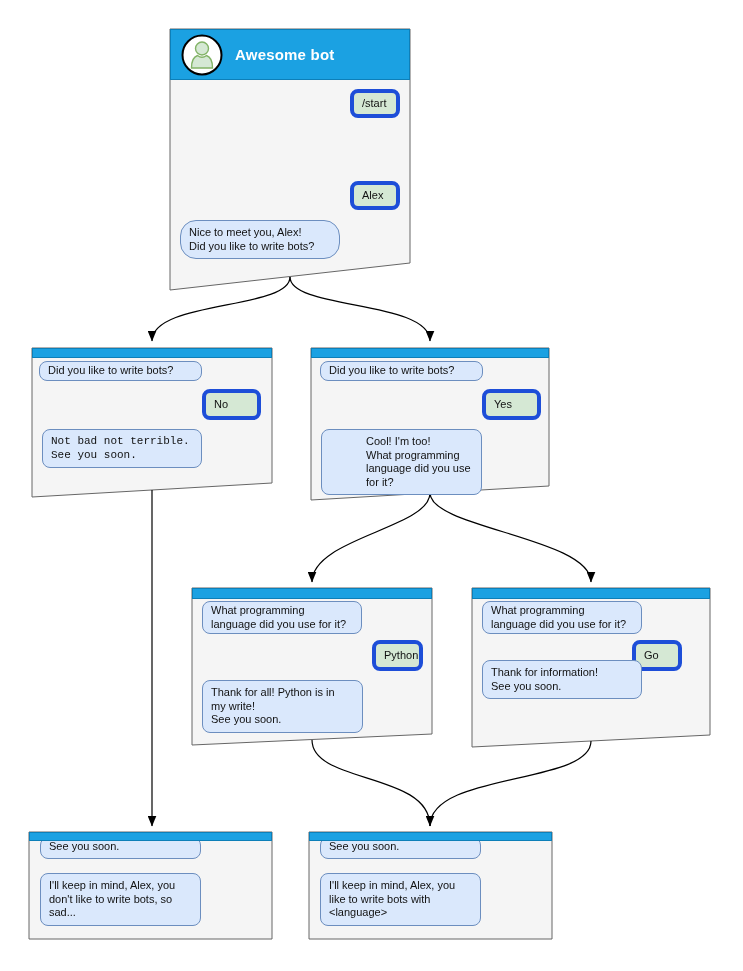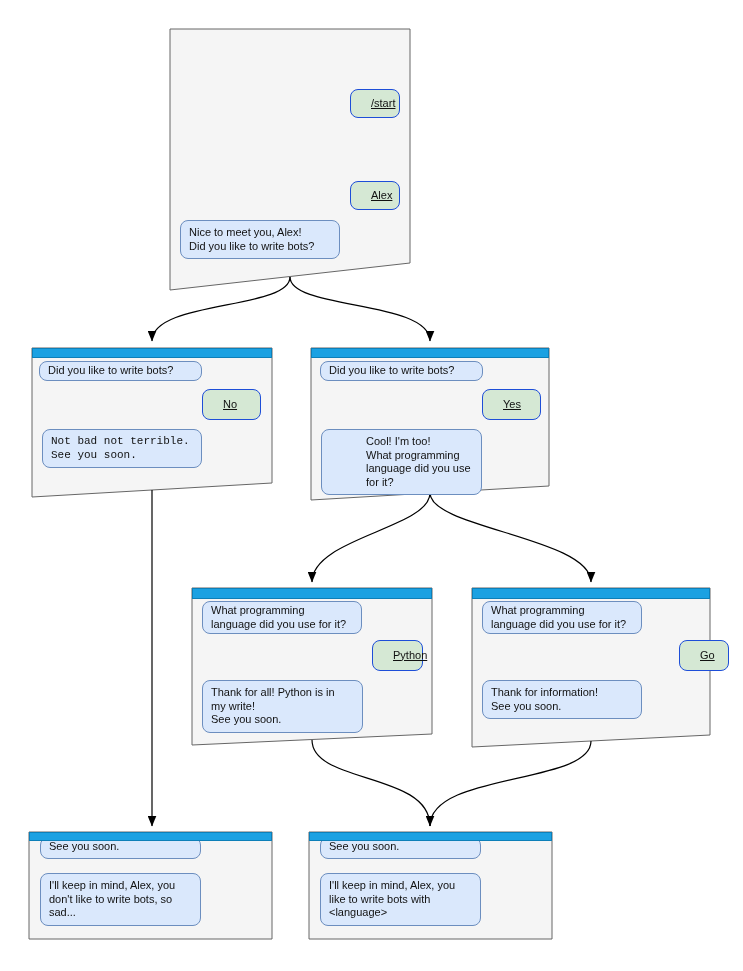--- a/index.html
+++ b/index.html
@@ -24,22 +24,22 @@
   .avatar{width:42px;height:42px;display:inline-block;}
 
   .bubble{
     position:absolute;box-sizing:border-box;border-radius:8px;
     font-size:11px;line-height:13.5px;white-space:pre-line;z-index:2;
   }
   .bubble.bot{
     background:#dae8fc;border:1px solid #6c8ebf;padding:5px 8px;
   }
   .bubble.user{
-    background:#d5e8d4;border:1px solid #1d4ed8;padding:0 20px;
-    display:flex;align-items:center;text-decoration:underline;
+    background:#d5e8d4;border:4px solid #1d4ed8;padding:0 8px;
+    display:flex;align-items:center;
   }
   .bubble.q{padding:2px 8px;}
   .bubble.clipped{z-index:2;} 
 </style>
 </head>
 <body>
 
 <div class="canvas">
 
   <svg class="layer" width="743" height="971" viewBox="0 0 743 971">
@@ -59,31 +59,41 @@
 
     <path class="edge" marker-end="url(#arrow)" d="M290,277 C290,310 152,300 152,341"></path>
     <path class="edge" marker-end="url(#arrow)" d="M290,277 C290,310 430,300 430,341"></path>
     <path class="edge" marker-end="url(#arrow)" d="M152,490 L152,826"></path>
     <path class="edge" marker-end="url(#arrow)" d="M430,493 C430,528 312,538 312,582"></path>
     <path class="edge" marker-end="url(#arrow)" d="M430,493 C430,528 591,538 591,582"></path>
     <path class="edge" marker-end="url(#arrow)" d="M312,740 C312,784 430,772 430,826"></path>
     <path class="edge" d="M591,741 C591,785 430,772 430,826"></path>
   </svg>
 
+  <div class="titlebar main" style="left:170px;top:29px;width:240px;height:51px;">
+    <span class="avatar">
+      <svg width="42" height="42" viewBox="0 0 42 42">
+        <circle cx="21" cy="21" r="19.5" fill="#ffffff" stroke="#000000" stroke-width="2"></circle>
+        <circle cx="21" cy="14.5" r="6.5" fill="#d5e8d4" stroke="#82b366" stroke-width="1.4"></circle>
+        <path d="M10.5 34 C10.5 25.5 13.5 22.5 16.5 21.5 C19.3 23.8 22.7 23.8 25.5 21.5 C28.5 22.5 31.5 25.5 31.5 34 Z" fill="#d5e8d4" stroke="#82b366" stroke-width="1.4"></path>
+      </svg>
+    </span>
+    <span class="title">Awesome bot</span>
+  </div>
 
   <div class="titlebar" style="left:32px;top:348px;width:240px;height:10px;"></div>
   <div class="titlebar" style="left:311px;top:348px;width:238px;height:10px;"></div>
   <div class="titlebar" style="left:192px;top:588px;width:240px;height:11px;"></div>
   <div class="titlebar" style="left:472px;top:588px;width:238px;height:11px;"></div>
   <div class="titlebar" style="left:29px;top:832px;width:243px;height:9px;"></div>
   <div class="titlebar" style="left:309px;top:832px;width:243px;height:9px;"></div>
 
   <div class="bubble user" style="left:350px;top:89px;width:50px;height:29px;">/start</div>
   <div class="bubble user" style="left:350px;top:181px;width:50px;height:29px;">Alex</div>
-  <div class="bubble bot" style="left:180px;top:220px;width:160px;">Nice to meet you, Alex!
+  <div class="bubble bot" style="left:180px;top:220px;width:160px;border-radius:16px;">Nice to meet you, Alex!
 Did you like to write bots?</div>
 
   <div class="bubble bot q" style="left:39px;top:361px;width:163px;">Did you like to write bots?</div>
   <div class="bubble user" style="left:202px;top:389px;width:59px;height:31px;">No</div>
   <div class="bubble bot" style="left:42px;top:429px;width:160px;font-family:Liberation Mono, monospace;">Not bad not terrible.
 See you soon.</div>
 
   <div class="bubble bot q" style="left:320px;top:361px;width:163px;">Did you like to write bots?</div>
   <div class="bubble user" style="left:482px;top:389px;width:59px;height:31px;">Yes</div>
   <div class="bubble bot" style="left:321px;top:429px;width:161px;padding-left:44px;">Cool! I'm too!
@@ -92,22 +102,22 @@
 
   <div class="bubble bot q" style="left:202px;top:601px;width:160px;">What programming
 language did you use for it?</div>
   <div class="bubble user" style="left:372px;top:640px;width:51px;height:31px;">Python</div>
   <div class="bubble bot" style="left:202px;top:680px;width:161px;">Thank for all! Python is in
 my write!
 See you soon.</div>
 
   <div class="bubble bot q" style="left:482px;top:601px;width:160px;">What programming
 language did you use for it?</div>
-  <div class="bubble user" style="left:679px;top:640px;width:50px;height:31px;">Go</div>
-  <div class="bubble bot" style="left:482px;top:680px;width:160px;">Thank for information!
+  <div class="bubble user" style="left:632px;top:640px;width:50px;height:31px;">Go</div>
+  <div class="bubble bot" style="left:482px;top:660px;width:160px;">Thank for information!
 See you soon.</div>
 
   <div class="bubble bot q clipped" style="left:40px;top:837px;width:161px;height:22px;">See you soon.</div>
   <div class="bubble bot" style="left:40px;top:873px;width:161px;">I'll keep in mind, Alex, you
 don't like to write bots, so
 sad...</div>
 
   <div class="bubble bot q clipped" style="left:320px;top:837px;width:161px;height:22px;">See you soon.</div>
   <div class="bubble bot" style="left:320px;top:873px;width:161px;">I'll keep in mind, Alex, you
 like to write bots with

